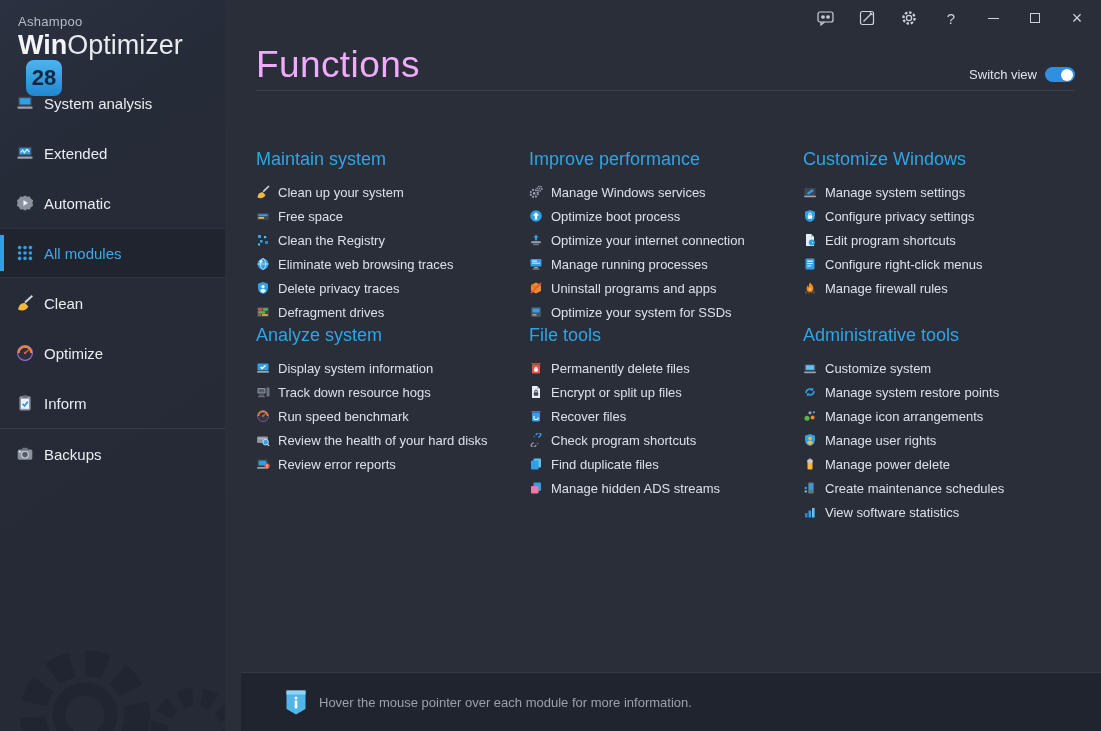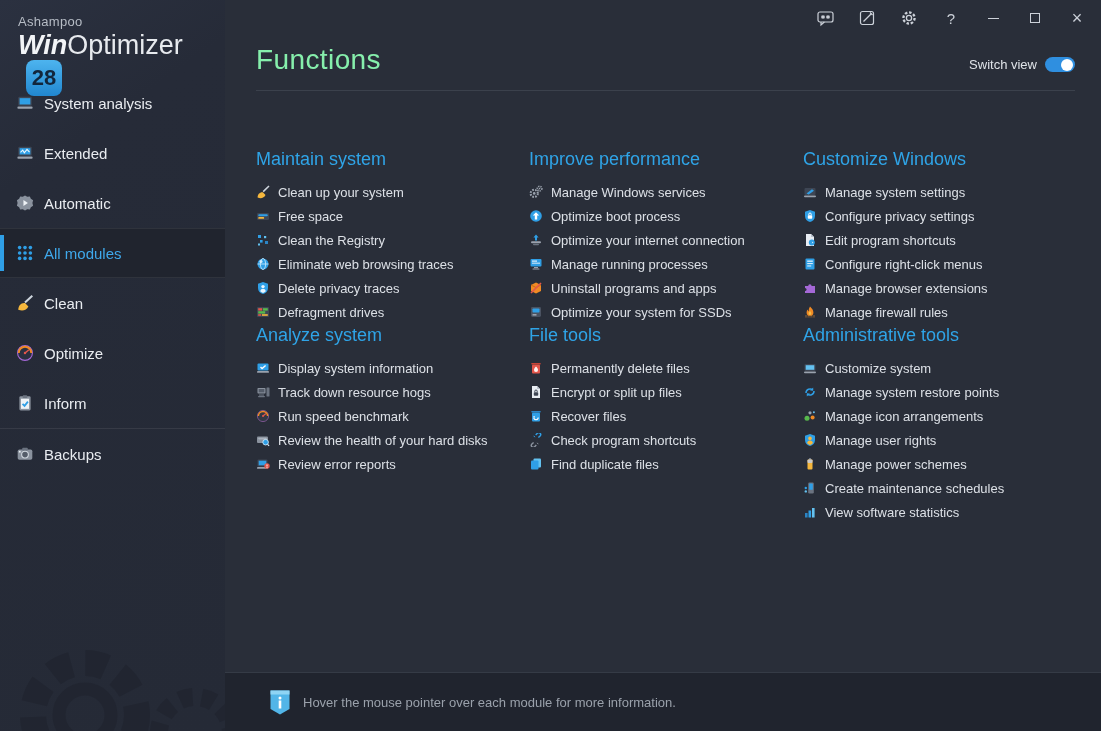--- a/index.html
+++ b/index.html
@@ -7,21 +7,21 @@
     font-family:"Liberation Sans", sans-serif; cursor:default; }
   .app { position:relative; width:1101px; height:547px; background:#292e39; }
 
   
   .sidebar { position:absolute; left:0; top:0; width:225px; height:731px;
     background:linear-gradient(145deg,#2b3140 0%,#262b38 22%,#252a36 100%); overflow:hidden; }
   .wm { position:absolute; left:-10px; bottom:-14px; opacity:.75; }
   .brand { position:absolute; left:18px; top:14px; width:200px; }
   .brand-top { font-size:13px; color:#b7bdc6; letter-spacing:.3px; }
   .brand-name { font-size:27px; color:#f2f4f7; line-height:30px; display:inline-block; margin-top:1px; }
-  .brand-name .strong { font-weight:700;font-style:italic; }
+  .brand-name .strong { font-weight:700; }
   .brand-name .light  { font-weight:300; color:#e7eaee; }
   .badge { display:inline-block; vertical-align:6px; margin-left:8px; width:36px; height:36px;
     border-radius:8px; background:linear-gradient(180deg,#4db4ef,#2187d0);
     color:#12263c; font-size:22px; font-weight:700; text-align:center; line-height:36px; }
   .nav { position:absolute; left:0; top:78px; width:225px; }
   .nav-item { position:relative; height:50px; display:flex; align-items:center; padding-left:14px; }
   .nicon { width:22px; height:20px; display:inline-flex; align-items:center; justify-content:center; flex:0 0 22px; }
   .nlabel { margin-left:8px; font-size:15px; color:#e9ecf0; }
   .nav-item.active { background:#20242e;
     border-top:1px solid rgba(255,255,255,.07); border-bottom:1px solid rgba(255,255,255,.07); }
@@ -34,39 +34,39 @@
 
   .titlebar { position:absolute; top:0; right:0; height:36px; display:flex; align-items:center; gap:14px; padding-right:10px; }
   .tb-btn { width:28px; height:26px; display:flex; align-items:center; justify-content:center;
     color:#ccd1d9; font-size:15px; }
   .tb-glyph { font-size:15px; color:#ccd1d9; line-height:1; }
   .min-shape { width:11px; height:0; border-top:1.6px solid #ccd1d9; display:inline-block; }
   .max-shape { width:10px; height:10px; border:1.4px solid #ccd1d9; display:inline-block; }
   .close-glyph { font-size:18px; }
 
   .page-head { position:absolute; left:31px; right:26px; top:44px; display:flex; align-items:flex-end; justify-content:space-between; }
-  .page-title { font-size:28px; font-weight:300; color:#86efac; letter-spacing:.4px; }
+  .page-title { font-size:37px; font-weight:300; color:#f0abfc; letter-spacing:.4px; }
   .switch-wrap { display:flex; align-items:flex-start; gap:8px; padding-bottom:4px; }
   .switch-label { font-size:13px; color:#dfe3e8; }
   .toggle { position:relative; width:30px; height:15px; border-radius:8px; background:#2f8fe0; }
   .toggle .knob { position:absolute; top:1.5px; width:12px; height:12px; border-radius:50%; background:#fff; left:2px; }
   .toggle.on .knob { left:auto; right:2px; }
   .head-rule { position:absolute; left:31px; right:26px; top:90px; height:1px; background:#3b414c; }
 
   .grid { position:absolute; left:31px; top:148px; width:822px;
     display:grid; grid-template-columns:273px 274px 275px; }
   .section h2 { font-size:18px; font-weight:400; color:#2fa4e7; line-height:22px; margin-bottom:10px; }
   .section ul { list-style:none; }
   .section li { display:flex; align-items:center; height:24px; }
   .mi { width:22px; flex:0 0 22px; display:inline-flex; align-items:center; }
   .mi svg { width:14px; height:14px; }
   .nicon svg { width:18px; height:18px; }
   .mlabel { font-size:13px; color:#dce0e6; }
 
-  .footer { position:absolute; left:0; right:0; bottom:0; height:59px; background:#20242e;
+  .footer { position:absolute; left:16px; right:0; bottom:0; height:59px; background:#20242e;
     border-top:1px solid #353b46; display:flex; align-items:center; }
   .info-icon { margin-left:45px; width:20px; height:25px; flex:0 0 20px; }
   .footer-text { margin-left:13px; font-size:13px; color:#9aa1ab; }
 </style>
 </head>
 <body>
 
 <div class="app">
 
   <aside class="sidebar">
@@ -415,29 +415,20 @@
                   <rect x="4.2" y="3.6" width="5.6" height="1.1" fill="#fff"></rect>
                   <rect x="4.2" y="6" width="5.6" height="1.1" fill="#d8eefb"></rect>
                   <rect x="4.2" y="8.4" width="4" height="1.1" fill="#d8eefb"></rect>
                 </svg>
               </span>
               <span class="mlabel">Configure right-click menus</span>
             </li>
           <li>
               <span class="mi">
                 <svg viewBox="0 0 14 14" xmlns="http://www.w3.org/2000/svg">
-                  <path d="M2 5h3.2a1.7 1.7 0 113.4 0H12v7H2z" fill="#a468d6"></path>
-                  <circle cx="2" cy="8.5" r="1.5" fill="#292e39"></circle>
-                </svg>
-              </span>
-              <span class="mlabel">Manage browser extensions</span>
-            </li>
-          <li>
-              <span class="mi">
-                <svg viewBox="0 0 14 14" xmlns="http://www.w3.org/2000/svg">
                   <rect x="2" y="10" width="10" height="2.6" fill="#5b4a3a"></rect>
                   <line x1="4.5" y1="10" x2="4.5" y2="12.6" stroke="#453729" stroke-width="0.7"></line>
                   <line x1="7" y1="10" x2="7" y2="12.6" stroke="#453729" stroke-width="0.7"></line>
                   <line x1="9.5" y1="10" x2="9.5" y2="12.6" stroke="#453729" stroke-width="0.7"></line>
                   <path d="M7 1.5c2 2 3.4 3.7 3.4 5.9A3.4 3.4 0 017 10.8 3.4 3.4 0 013.6 7.4c0-1 .4-2 1.2-2.8 0 .9.4 1.5 1 1.8C5.6 4.5 6.1 3 7 1.5z" fill="#f08a24"></path>
                   <path d="M7 6c.9 1 1.3 1.7 1.3 2.6A1.5 1.5 0 017 10.1a1.5 1.5 0 01-1.4-1.5C5.6 7.7 6.1 7 7 6z" fill="#f5c04a"></path>
                 </svg>
               </span>
               <span class="mlabel">Manage firewall rules</span>
             </li>
@@ -555,20 +546,29 @@
             </li>
           <li>
               <span class="mi">
                 <svg viewBox="0 0 14 14" xmlns="http://www.w3.org/2000/svg">
                   <rect x="4.5" y="1.5" width="7.5" height="9" rx="1" fill="#63c1f0"></rect>
                   <rect x="2" y="3.5" width="7.5" height="9" rx="1" fill="#2f9fe6"></rect>
                 </svg>
               </span>
               <span class="mlabel">Find duplicate files</span>
             </li>
+          <li>
+              <span class="mi">
+                <svg viewBox="0 0 14 14" xmlns="http://www.w3.org/2000/svg">
+                  <rect x="4.5" y="1.6" width="7.5" height="8.4" rx="1" fill="#2f9fe6"></rect>
+                  <rect x="2" y="5" width="7.5" height="7.4" rx="1" fill="#e87fa0"></rect>
+                </svg>
+              </span>
+              <span class="mlabel">Manage hidden ADS streams</span>
+            </li>
         </ul>
       </section>
 
       <section class="section">
         <h2>Administrative tools</h2>
         <ul>
           <li>
               <span class="mi">
                 <svg viewBox="0 0 14 14" xmlns="http://www.w3.org/2000/svg">
                   <rect x="1.5" y="3" width="11" height="7" rx="1" fill="#3e4654"></rect>
@@ -611,21 +611,21 @@
               <span class="mlabel">Manage user rights</span>
             </li>
           <li>
               <span class="mi">
                 <svg viewBox="0 0 14 14" xmlns="http://www.w3.org/2000/svg">
                   <rect x="4.5" y="2.6" width="5" height="9.8" rx="1" fill="#f5b73d"></rect>
                   <rect x="6" y="1.2" width="2" height="1.6" rx="0.5" fill="#9aa2ae"></rect>
                   <rect x="4.5" y="2.6" width="5" height="3.4" rx="1" fill="#c9c9c9"></rect>
                 </svg>
               </span>
-              <span class="mlabel">Manage power schemes</span>
+              <span class="mlabel">Manage power delete</span>
             </li>
           <li>
               <span class="mi">
                 <svg viewBox="0 0 14 14" xmlns="http://www.w3.org/2000/svg">
                   <rect x="5.2" y="1.5" width="5.6" height="11" rx="1.2" fill="#6b7380"></rect>
                   <rect x="6.2" y="2.6" width="3.6" height="6.2" rx="0.6" fill="#2f9fe6"></rect>
                   <circle cx="2.8" cy="7" r="1.2" fill="#2f9fe6"></circle>
                   <circle cx="2.8" cy="10.4" r="1.2" fill="#63c1f0"></circle>
                 </svg>
               </span>

